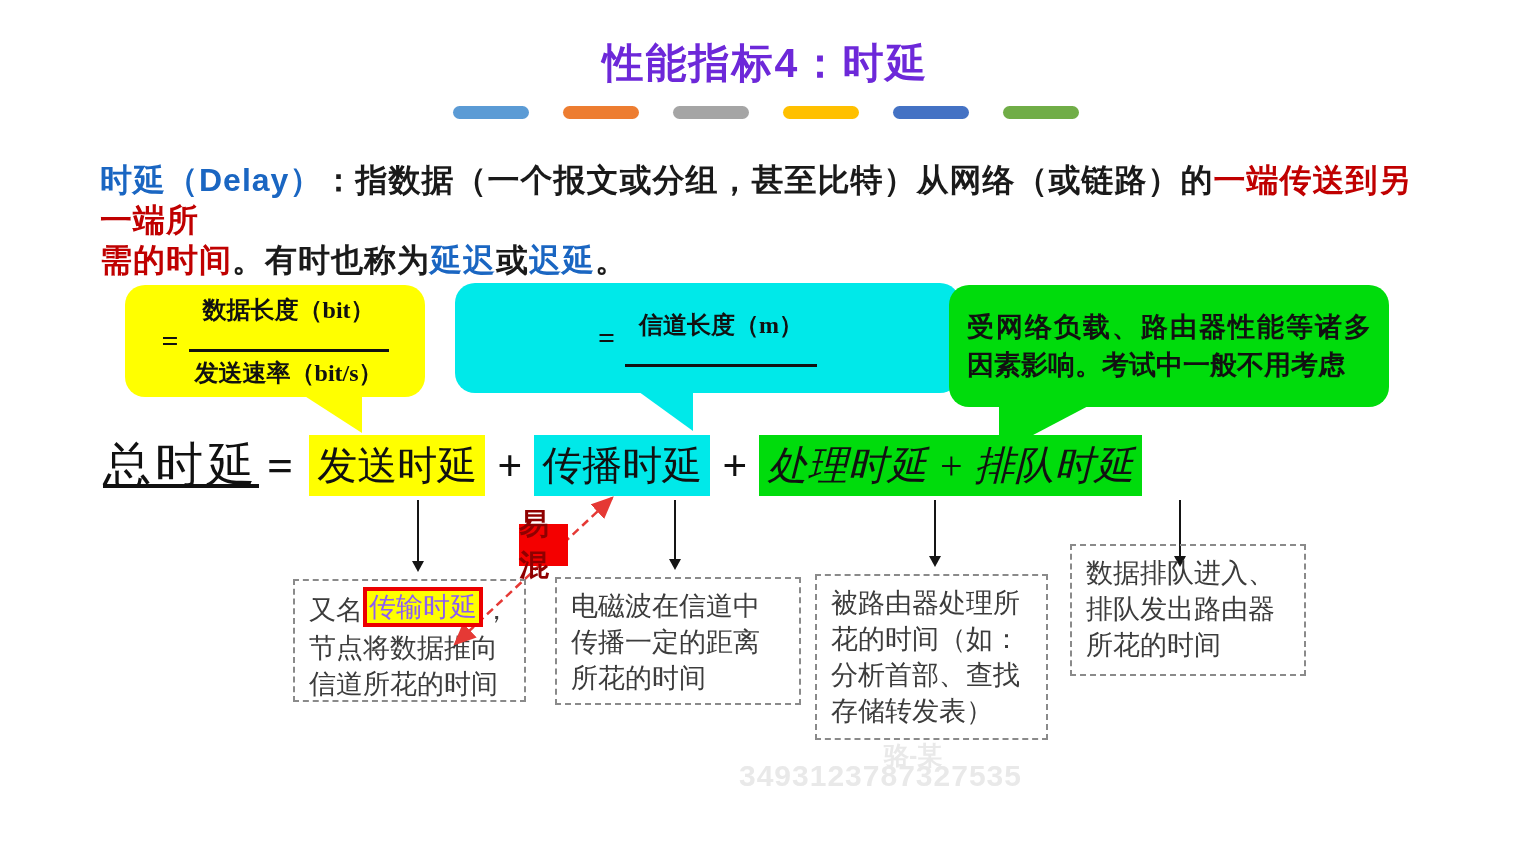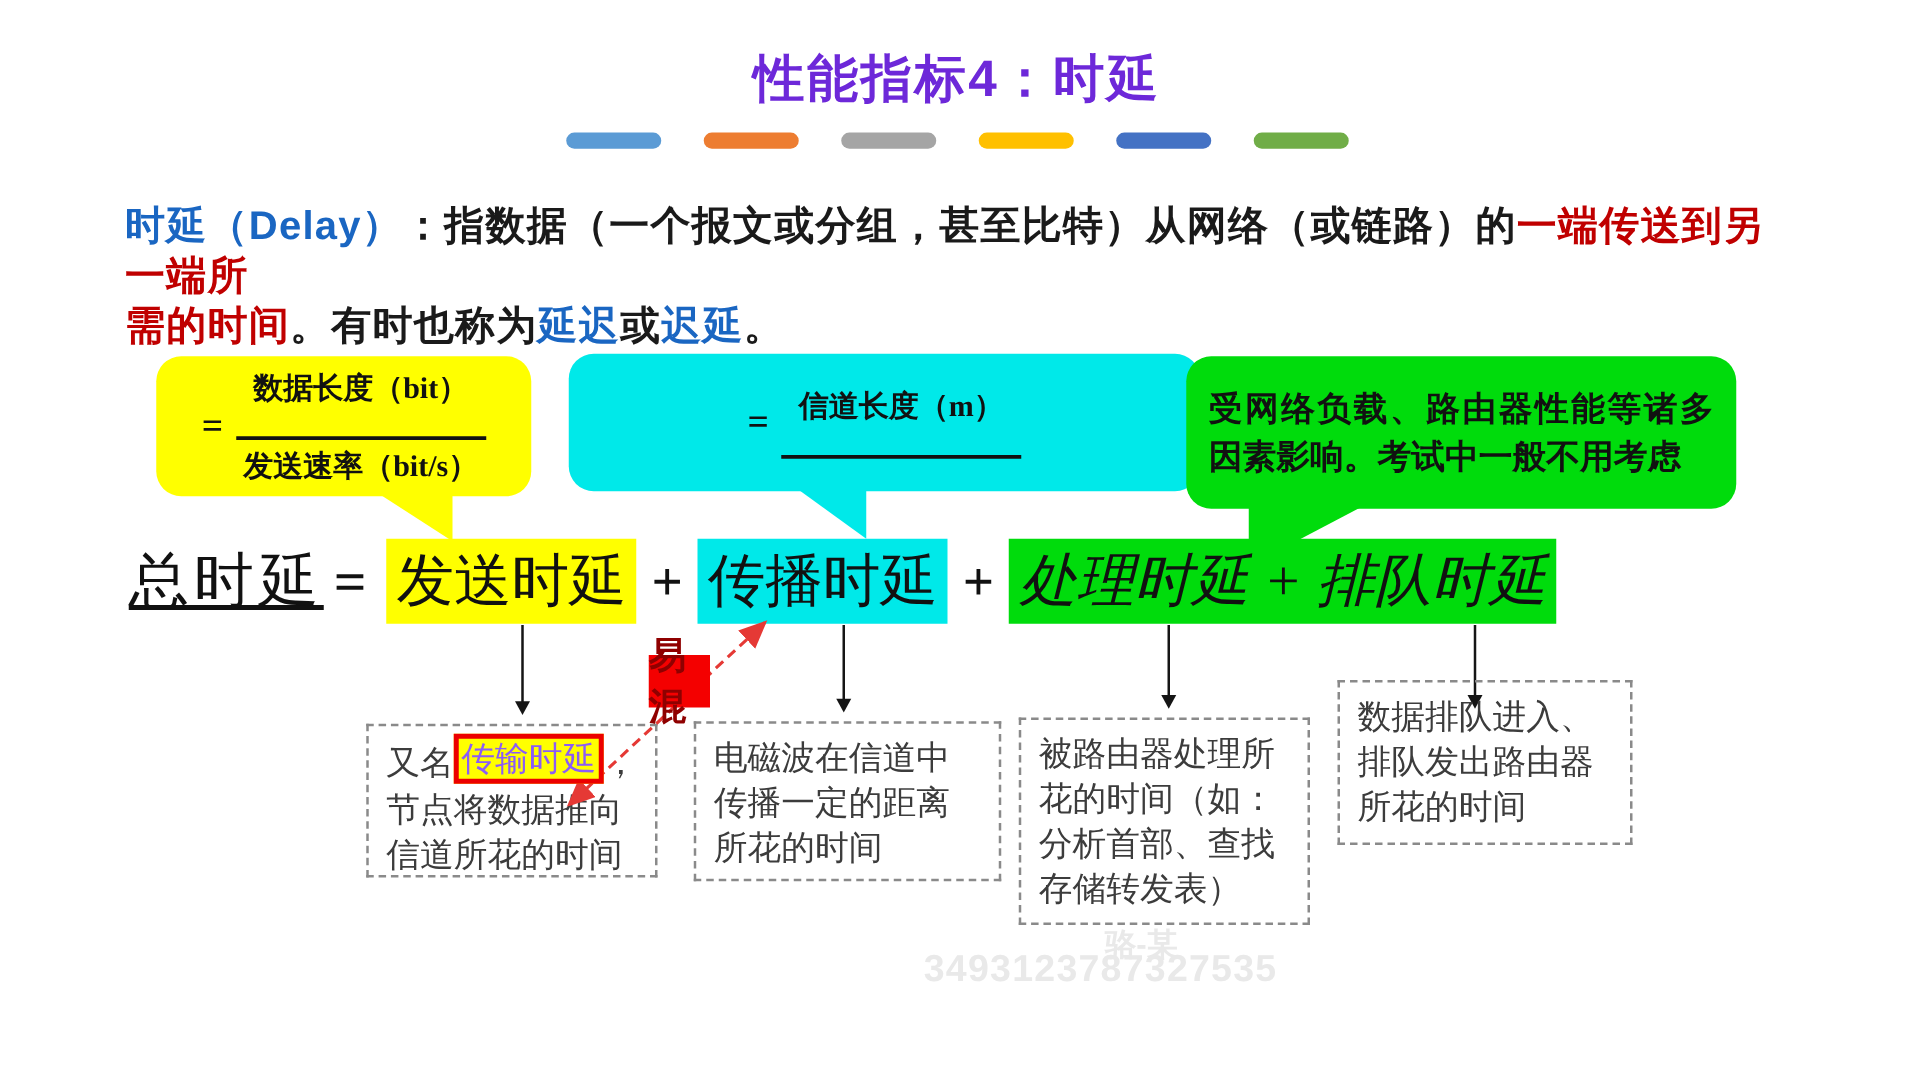--- a/index.html
+++ b/index.html
@@ -35,21 +35,21 @@
   .tail{position:absolute;width:0;height:0;}
   .tail-yellow{left:175px;top:108px;border-top:40px solid #FFFF00;border-left:62px solid transparent;}
   .tail-cyan{left:180px;top:106px;border-top:42px solid #00E9E9;border-left:58px solid transparent;}
   .tail-green{left:50px;top:118px;border-top:50px solid #00DC0C;border-right:95px solid transparent;}
 
   
   .equation{position:absolute;left:103px;top:428px;height:74px;display:flex;align-items:center;
             font-family:"Liberation Serif",serif;color:#111;white-space:nowrap;}
   .lhs{font-size:48px;letter-spacing:4px;text-decoration:underline;}
   .eqsign{font-size:46px;font-weight:bold;margin:0 16px 0 8px;}
-  .term{padding:3px 8px;font-size:46px;}
+  .term{padding:3px 8px;font-size:40px;}
   .term-yellow{background:#FFFF00;}
   .term-cyan{background:#00E9E9;}
   .term-green{background:#00DC0C;font-style:italic;}
   .plus{font-size:44px;font-weight:bold;margin:0 12px;}
 
   
   .connector{position:absolute;width:2px;background:#151515;}
   .connector::after{content:"";position:absolute;left:-5px;bottom:-10px;
                     border:6px solid transparent;border-top:11px solid #151515;}
   .conn-1{left:417px;top:500px;height:68px;}

